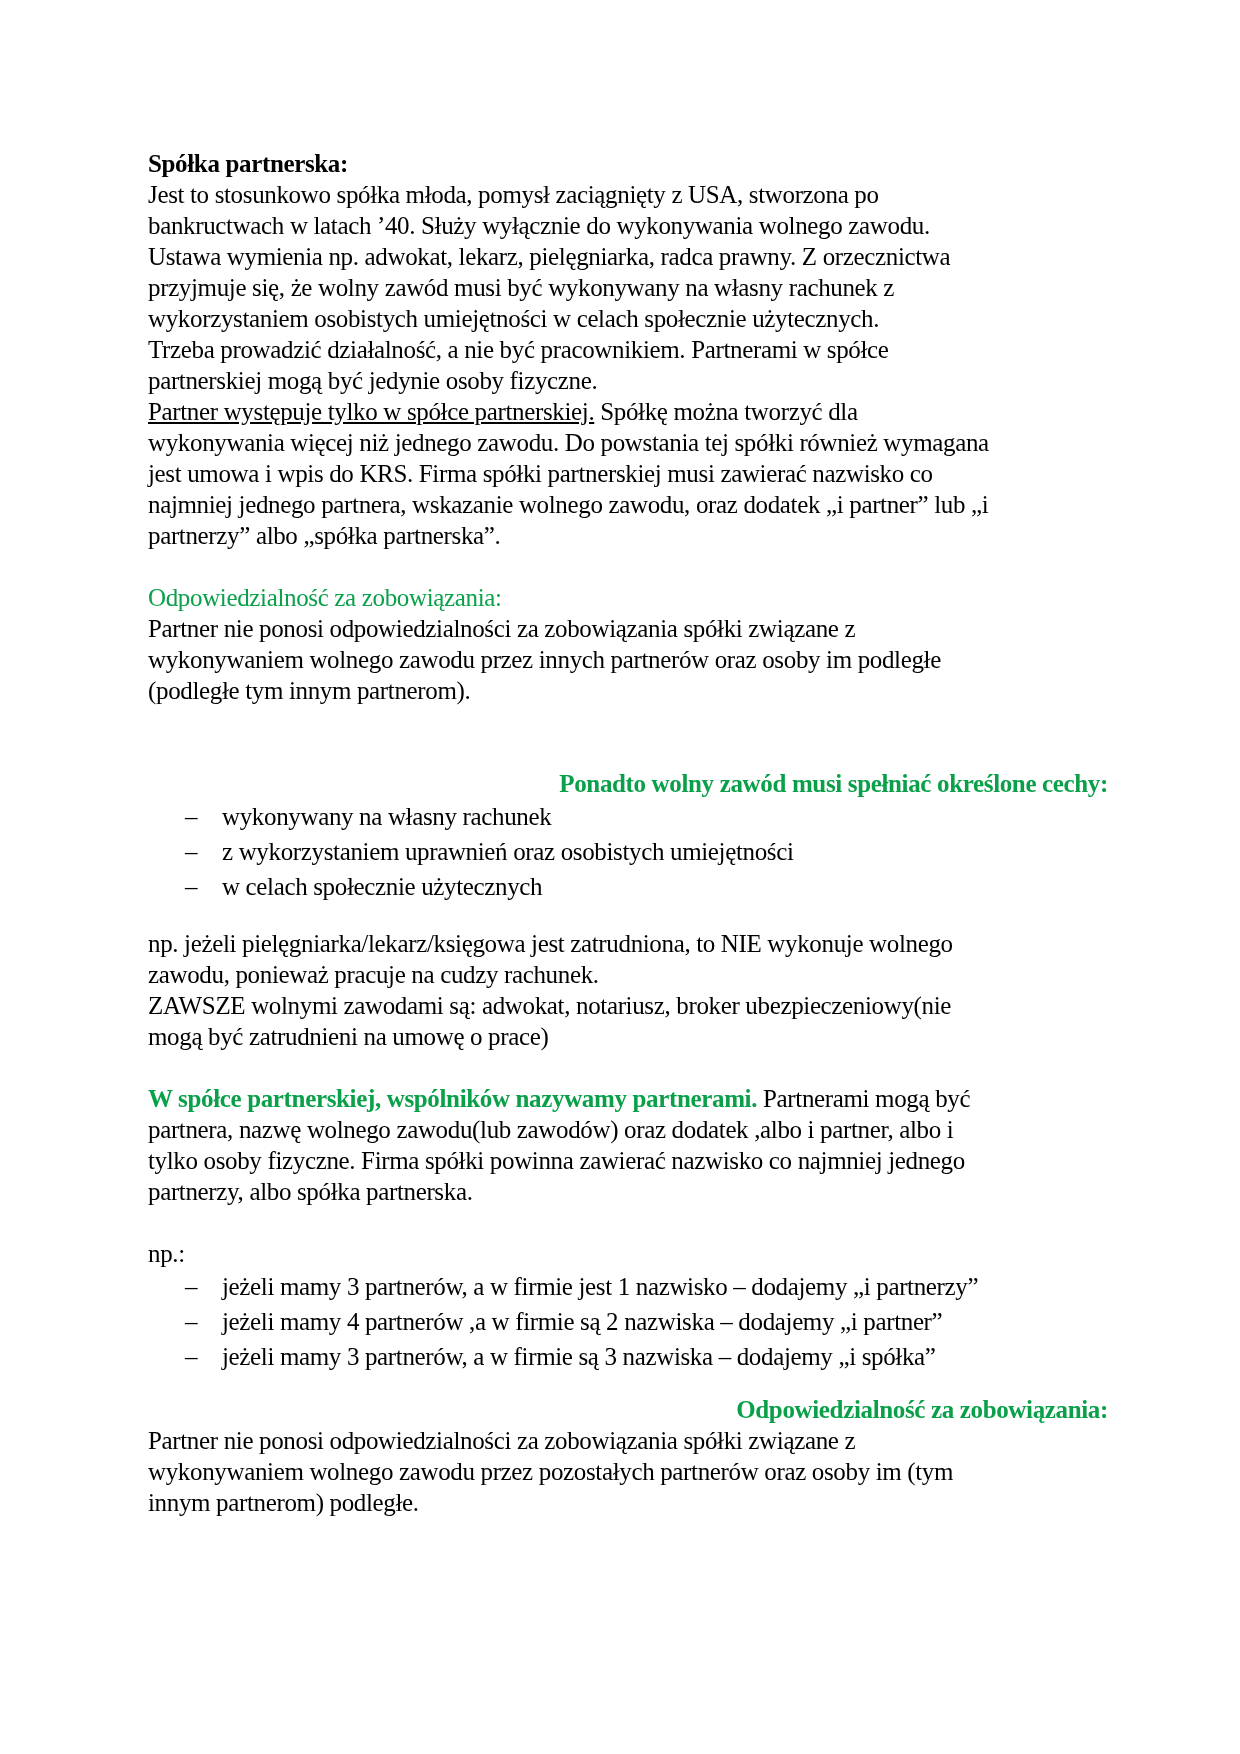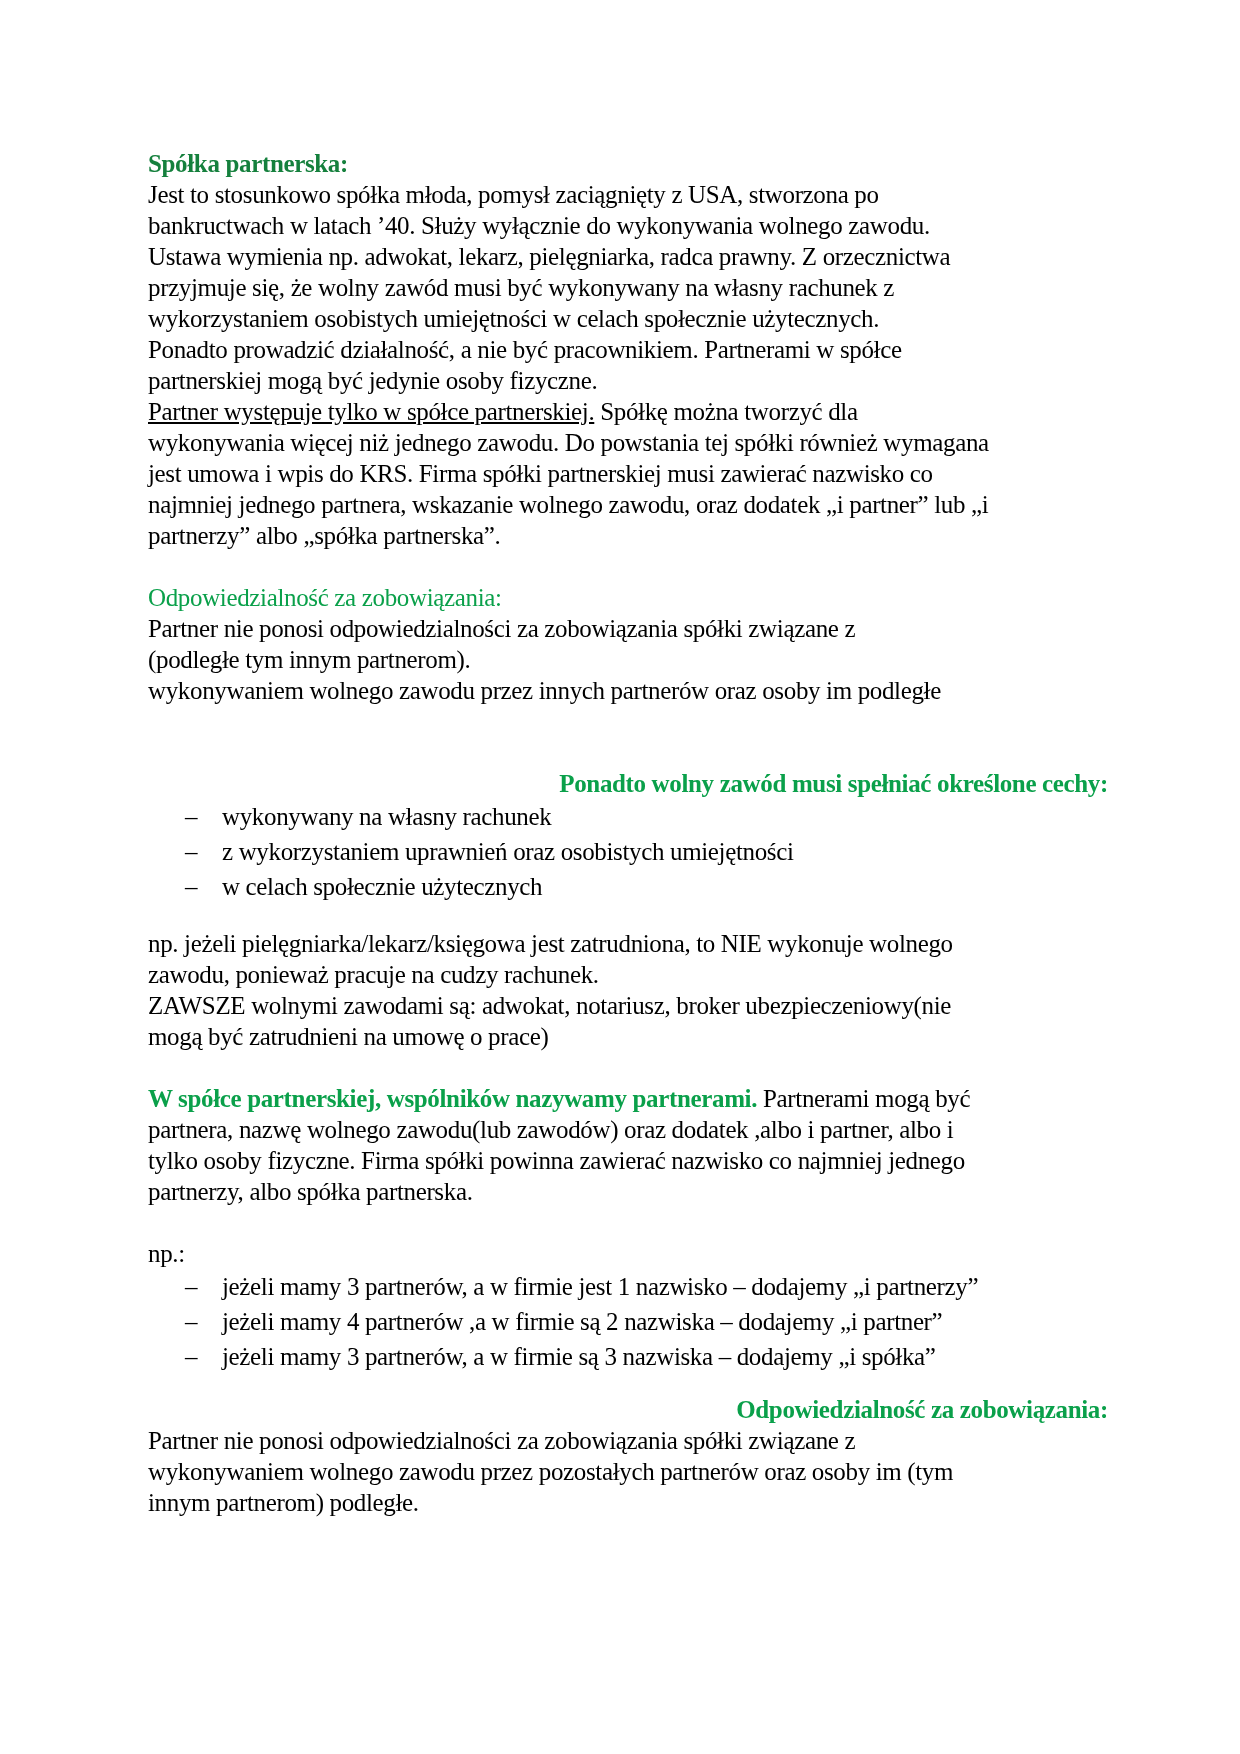--- a/index.html
+++ b/index.html
@@ -4,55 +4,55 @@
 <style>
   html, body { margin: 0; padding: 0; background: #ffffff; }
   body { width: 1240px; height: 1754px; position: relative; overflow: hidden; }
   .page {
     position: absolute; left: 148px; top: 148px; width: 960px;
     font-family: "Liberation Serif", serif;
     font-size: 25px; line-height: 31px; color: #000000;
     letter-spacing: -0.35px;
   }
   p { margin: 0; }
-  .h-red { color: #15803d; font-weight: bold; }
+  .h-red { color: #000000; font-weight: bold; }
   .h-green { color: #0aa04a; }
   .h-green-bold { color: #0aa04a; font-weight: bold; text-align: right; }
   .u { text-decoration: underline; }
   .gap1 { height: 31px; }
   .gap2 { height: 62px; }
   ul.dash { list-style: none; margin: 0; padding: 0; }
   ul.dash li { position: relative; padding-left: 74px; line-height: 35px; }
   ul.dash li .d { position: absolute; left: 37px; top: 0; }
 </style>
 </head>
 <body>
 
 <div class="page">
 
   <p class="h-red">Spółka partnerska:</p>
   <p>Jest to stosunkowo spółka młoda, pomysł zaciągnięty z USA, stworzona po</p>
   <p>bankructwach w latach ’40. Służy wyłącznie do wykonywania wolnego zawodu.</p>
   <p>Ustawa wymienia np. adwokat, lekarz, pielęgniarka, radca prawny. Z orzecznictwa</p>
   <p>przyjmuje się, że wolny zawód musi być wykonywany na własny rachunek z</p>
   <p>wykorzystaniem osobistych umiejętności w celach społecznie użytecznych.</p>
-  <p>Ponadto prowadzić działalność, a nie być pracownikiem. Partnerami w spółce</p>
+  <p>Trzeba prowadzić działalność, a nie być pracownikiem. Partnerami w spółce</p>
   <p>partnerskiej mogą być jedynie osoby fizyczne.</p>
   <p><span class="u">Partner występuje tylko w spółce partnerskiej.</span><span> Spółkę można tworzyć dla</span></p>
   <p>wykonywania więcej niż jednego zawodu. Do powstania tej spółki również wymagana</p>
   <p>jest umowa i wpis do KRS. Firma spółki partnerskiej musi zawierać nazwisko co</p>
   <p>najmniej jednego partnera, wskazanie wolnego zawodu, oraz dodatek „i partner” lub „i</p>
   <p>partnerzy” albo „spółka partnerska”.</p>
 
   <div class="gap1"></div>
 
   <p class="h-green">Odpowiedzialność za zobowiązania:</p>
   <p>Partner nie ponosi odpowiedzialności za zobowiązania spółki związane z</p>
+  <p>wykonywaniem wolnego zawodu przez innych partnerów oraz osoby im podległe</p>
   <p>(podległe tym innym partnerom).</p>
-  <p>wykonywaniem wolnego zawodu przez innych partnerów oraz osoby im podległe</p>
 
   <div class="gap2"></div>
 
   <p class="h-green-bold">Ponadto wolny zawód musi spełniać określone cechy:</p>
   <ul class="dash">
     <li><span class="d">–</span><span>wykonywany na własny rachunek</span></li>
     <li><span class="d">–</span><span>z wykorzystaniem uprawnień oraz osobistych umiejętności</span></li>
     <li><span class="d">–</span><span>w celach społecznie użytecznych</span></li>
   </ul>
 

